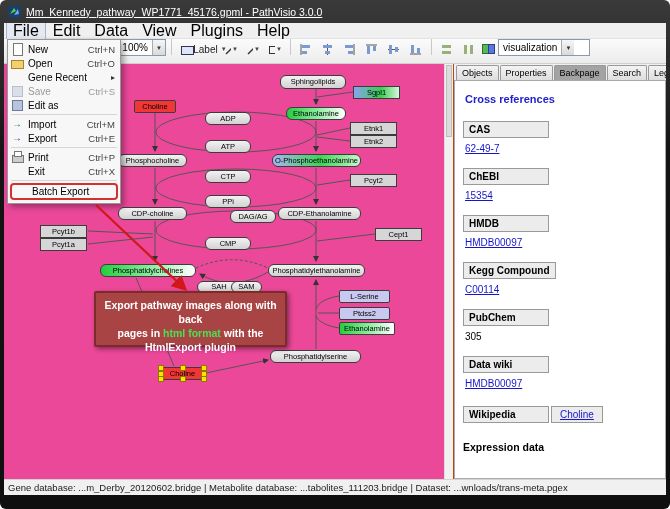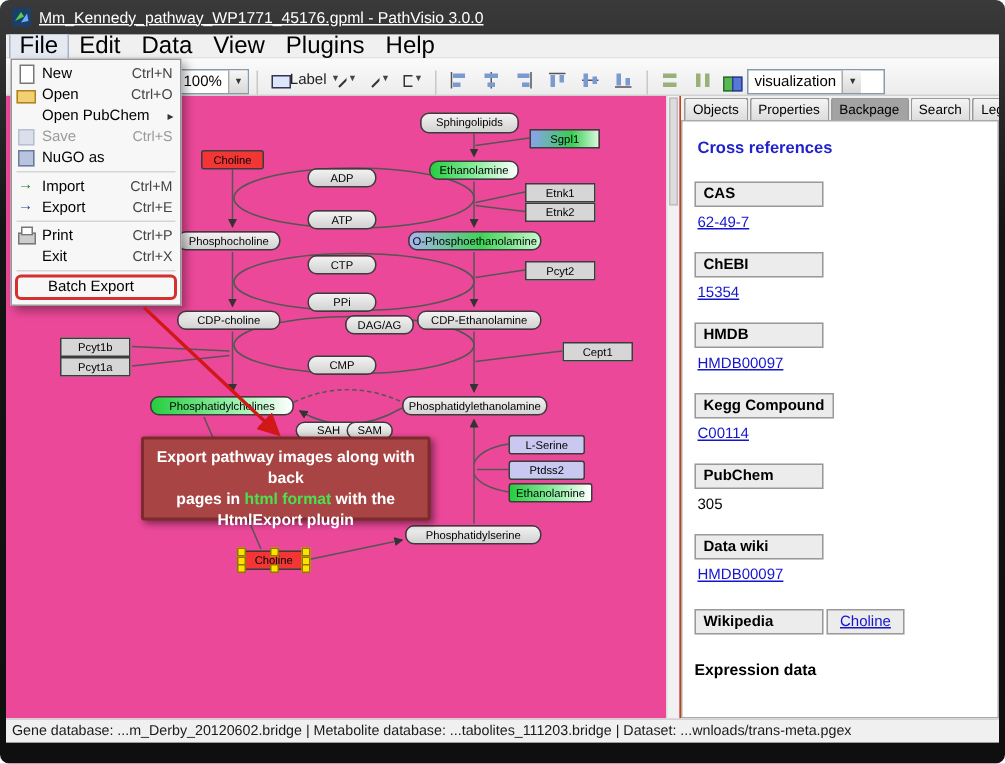--- a/index.html
+++ b/index.html
@@ -14,21 +14,21 @@
   .titlebar{position:absolute;left:0;top:0;right:0;height:23px;display:flex;align-items:center;padding:0 8px;}
   .app-icon{width:13px;height:13px;margin-right:5px;flex:none;}
   .title-text{color:#fff;font-size:10.5px;text-decoration:underline;white-space:nowrap;}
   
   .app{position:absolute;left:4px;top:23px;width:662px;height:472px;background:#f0f0f0;overflow:hidden;}
   
   .menubar{position:absolute;left:0;top:0;right:0;height:16px;background:#f0f0f0;display:flex;align-items:center;font-size:16px;padding-left:2px;border-bottom:1px solid #e2e2e2;}
   .mb-item{padding:1px 7px;cursor:default;}
   .mb-item.open{background:#e4e9f2;border:1px solid #aab4c8;padding:0 6px;}
   
-  .toolbar{position:absolute;left:0;top:16px;right:0;height:25px;background:linear-gradient(#fbfbfb,#ececec);border-bottom:1px solid #d0d0d0;display:flex;align-items:flex-end;padding:0 4px;gap:2px;}
+  .toolbar{position:absolute;left:0;top:16px;right:0;height:25px;background:linear-gradient(#fbfbfb,#ececec);border-bottom:1px solid #d0d0d0;display:flex;align-items:flex-start;padding:0 4px;gap:2px;}
   .tb{height:20px;min-width:20px;border:1px solid transparent;background:transparent;display:inline-flex;align-items:center;justify-content:center;padding:0 2px;gap:1px;}
   .tsep{width:1px;height:16px;background:#c8c8c8;margin:0 3px;flex:none;}
   .tlabel{font-size:10px;color:#222;margin:0 2px;}
   .dd{font-size:6px;color:#444;}
   .combo{height:17px;background:#fff;border:1px solid #8a9aaa;display:inline-flex;align-items:center;padding-left:4px;font-size:10px;}
   .combo-btn{width:13px;height:100%;background:linear-gradient(#f6f6f6,#d9d9d9);border-left:1px solid #aaa;display:flex;align-items:center;justify-content:center;font-size:6px;margin-left:4px;color:#333;}
   .combo.zoom{width:54px;}
   .combo.viz{width:92px;}
   .tbi{display:inline-block;width:14px;height:14px;position:relative;}
   .tbi-new::before{content:"";position:absolute;left:3px;top:1px;width:8px;height:11px;background:#fff;border:1px solid #777;}
@@ -411,32 +411,32 @@
           <span class="mi-label">New</span>
           <span class="mi-short">Ctrl+N</span>
         </div>
         <div class="fm-item">
           <span class="mi-icon icon-open"></span>
           <span class="mi-label">Open</span>
           <span class="mi-short">Ctrl+O</span>
         </div>
         <div class="fm-item">
           <span class="mi-icon"></span>
-          <span class="mi-label">Open PubChem</span>
+          <span class="mi-label">Gene Recent</span>
           <span class="mi-short"></span>
           <span class="mi-sub">▸</span>
         </div>
         <div class="fm-item disabled">
           <span class="mi-icon icon-save"></span>
           <span class="mi-label">Save</span>
           <span class="mi-short">Ctrl+S</span>
         </div>
         <div class="fm-item">
           <span class="mi-icon icon-saveas"></span>
-          <span class="mi-label">NuGO as</span>
+          <span class="mi-label">Edit as</span>
           <span class="mi-short"></span>
         </div>
         <div class="fm-sep"></div>
         <div class="fm-item">
           <span class="mi-icon icon-import"></span>
           <span class="mi-label">Import</span>
           <span class="mi-short">Ctrl+M</span>
         </div>
         <div class="fm-item">
           <span class="mi-icon icon-export"></span>

